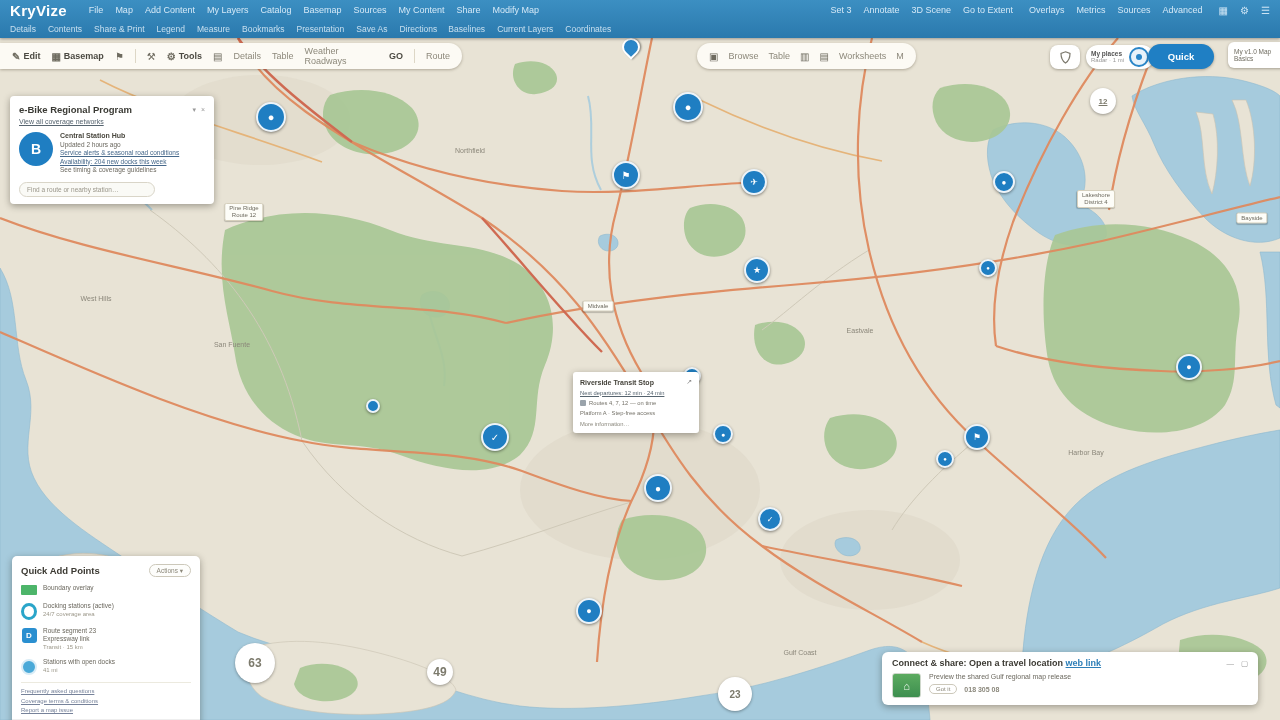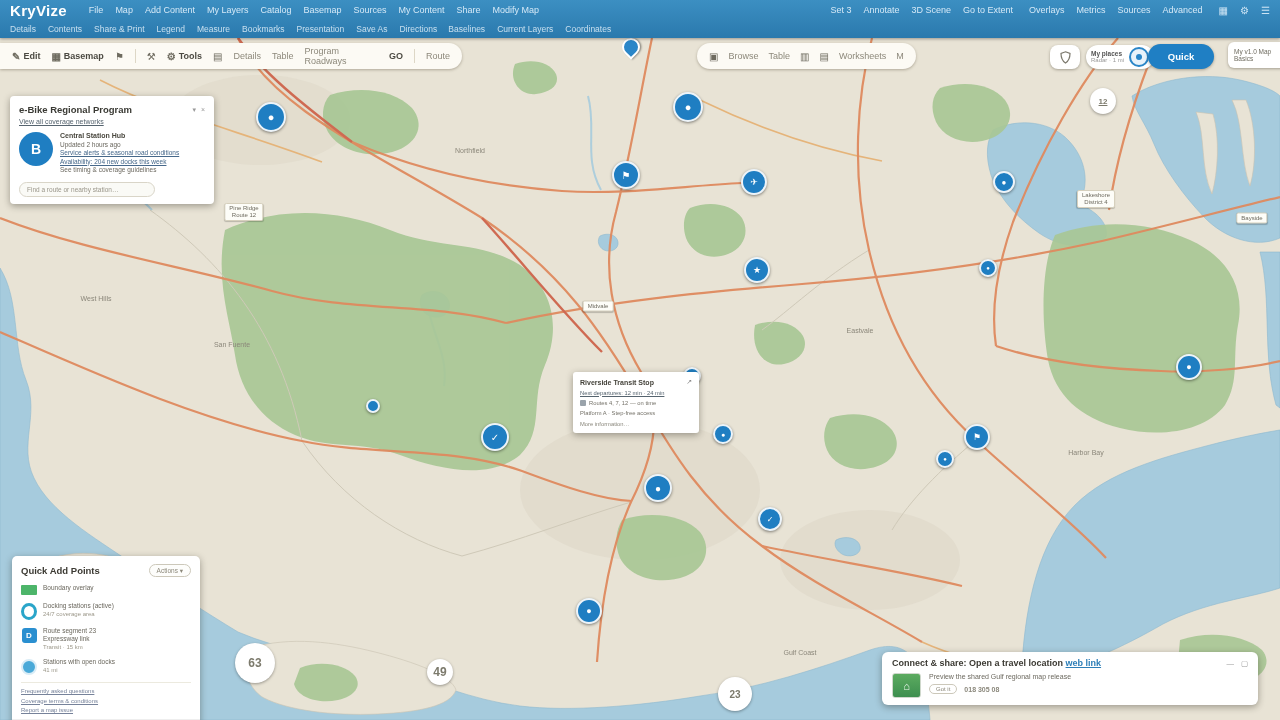--- a/index.html
+++ b/index.html
@@ -283,21 +283,21 @@
       <span class="">Tools</span>
     </span>
     <span class="tb-ic">▤</span>
     <span class="tb-btn muted">
       <span class="">Details</span>
     </span>
     <span class="tb-btn muted">
       <span class="">Table</span>
     </span>
     <span class="tb-btn muted">
-      <span class="">Program Roadways</span>
+      <span class="">Weather Roadways</span>
     </span>
     <span class="tb-btn">
       <span class="">GO</span>
     </span>
     <span class="tb-sep"></span>
     <span class="tb-btn muted">
       <span class="">Route</span>
     </span>
   </div>
 <div class="tb tb-mid" id="toolbar-mid">

